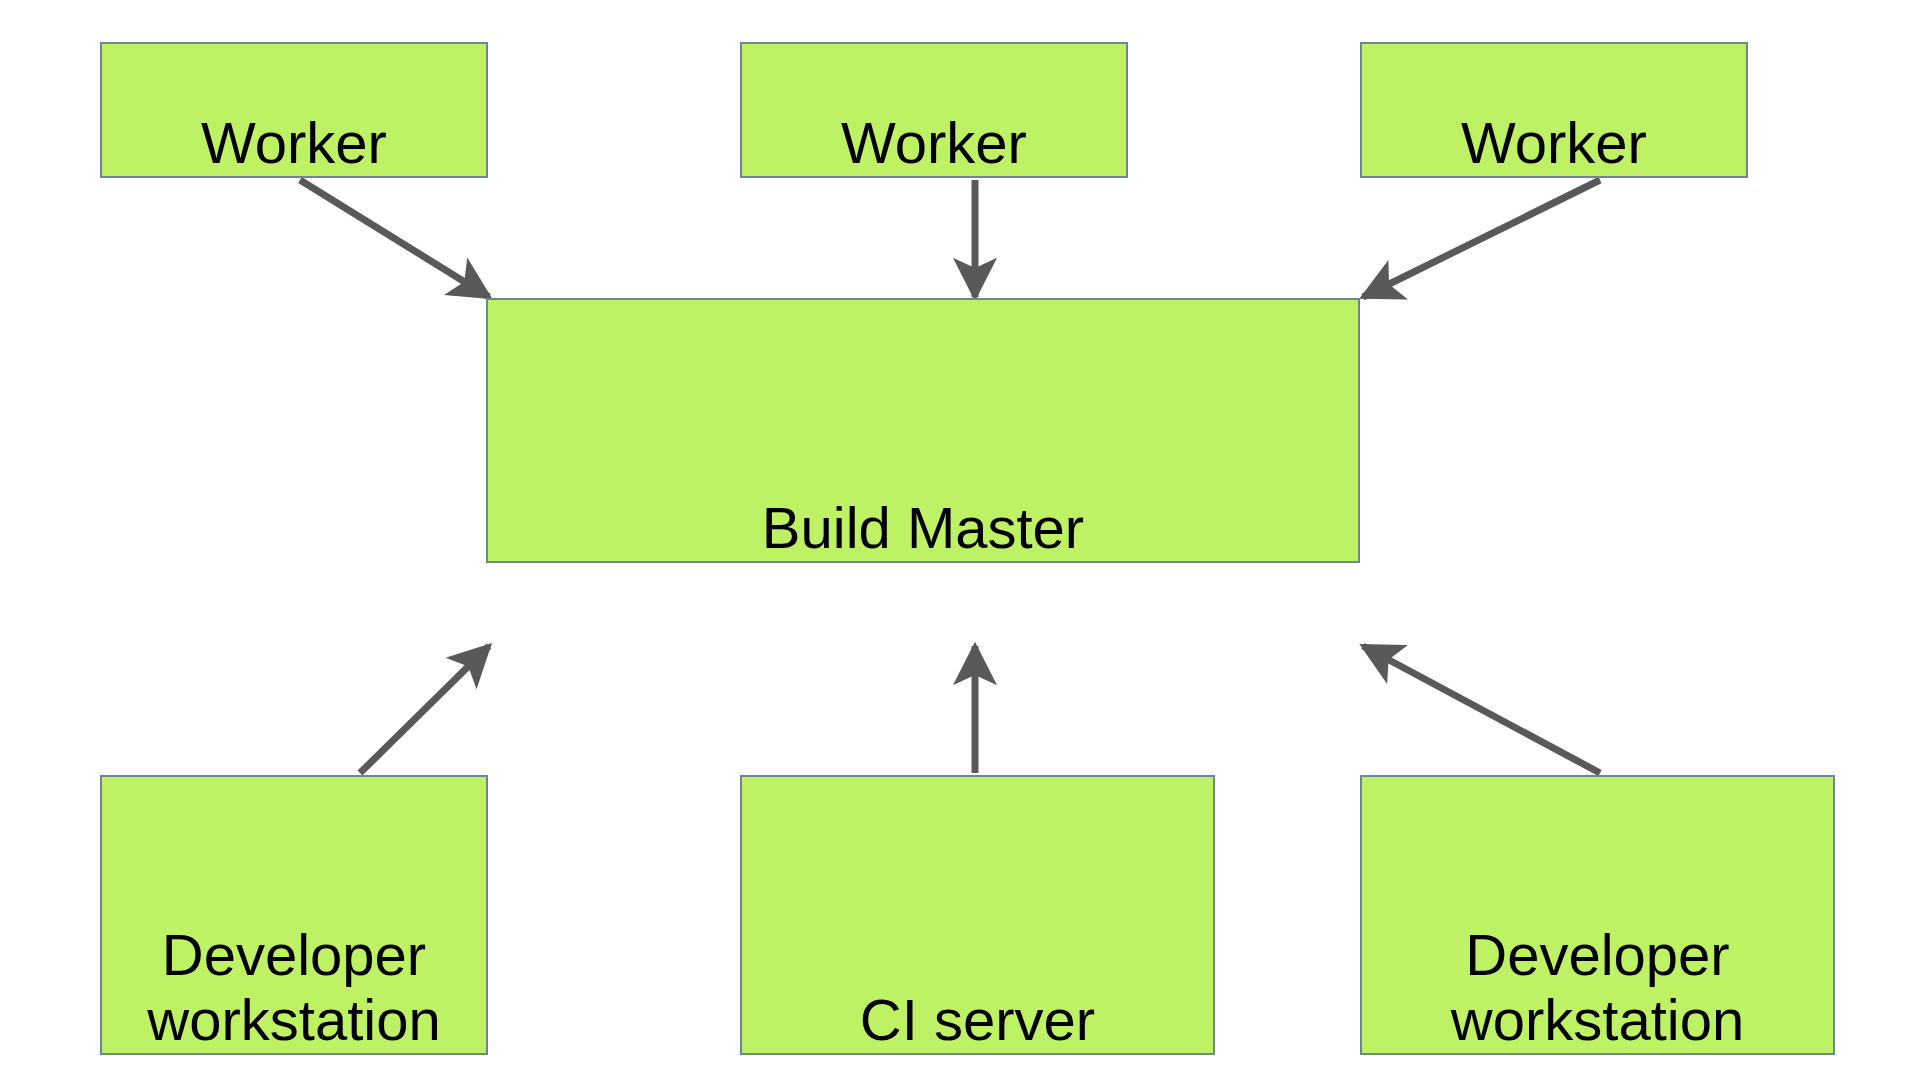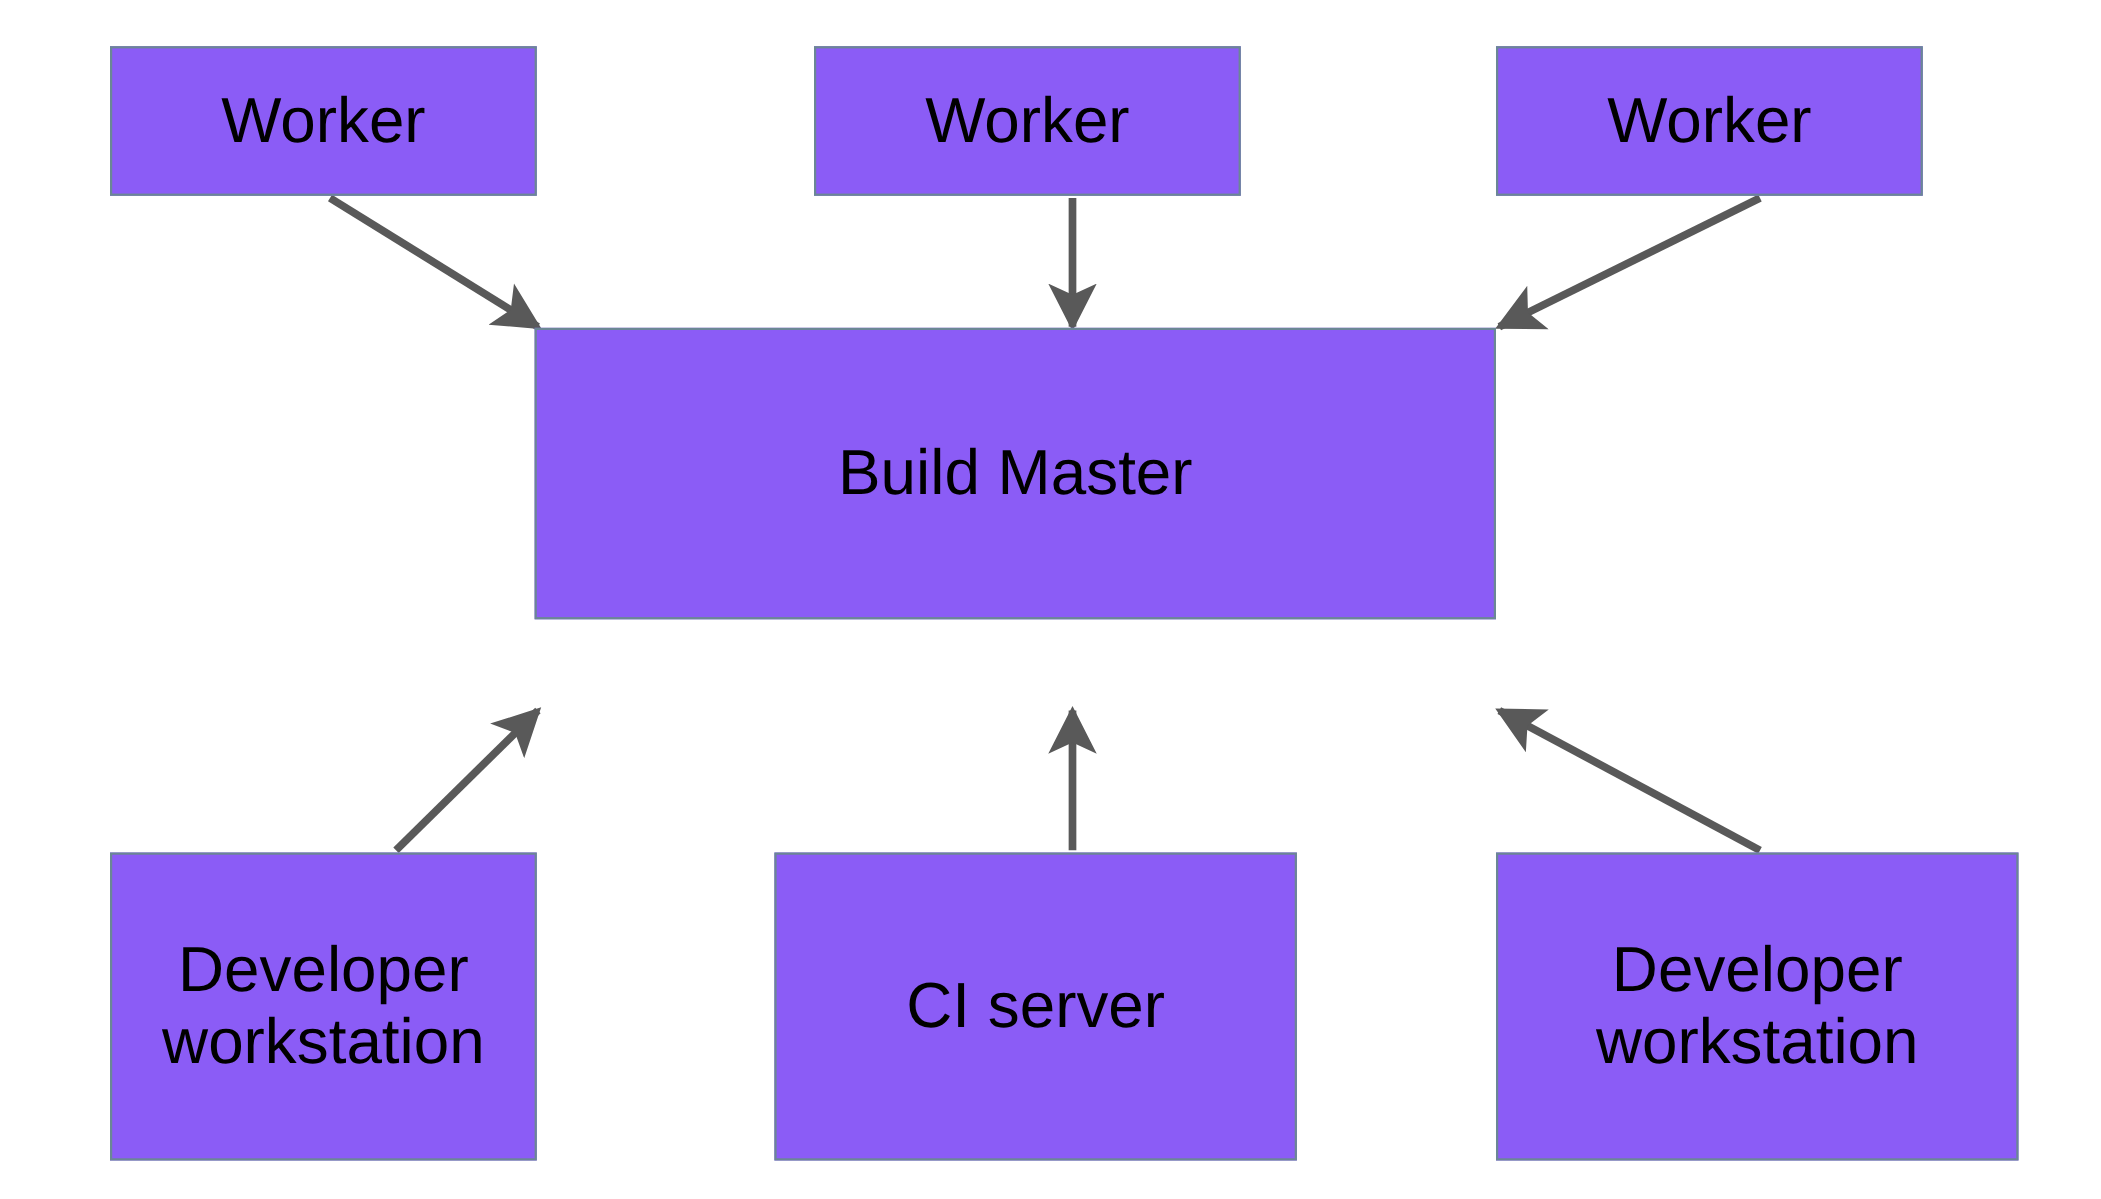--- a/index.html
+++ b/index.html
@@ -24,44 +24,44 @@
     position: absolute;
     left: 0;
     top: 0;
     width: 1910px;
     height: 1090px;
     pointer-events: none;
   }
   .node {
     position: absolute;
     box-sizing: border-box;
-    background: #8b5cf6;
+    background: #bef264;
     border: 2px solid #6B8795;
     display: flex;
-    align-items: center;
+    align-items: flex-end;
     justify-content: center;
     text-align: center;
     color: #000000;
     line-height: 1.12;
     z-index: 2;
   }
   .node-label {
     display: block;
     white-space: pre-line;
     padding: 0 8px;
   }
   
   #node-worker-1 { left: 100px; top: 42px;  width: 388px; height: 136px; font-size: 58px; }
   #node-worker-2 { left: 740px; top: 42px;  width: 388px; height: 136px; font-size: 58px; }
   #node-worker-3 { left: 1360px; top: 42px; width: 388px; height: 136px; font-size: 58px; }
 
   #node-build-master { left: 486px; top: 298px; width: 874px; height: 265px; font-size: 58px; }
 
   #node-dev-ws-left  { left: 100px;  top: 775px; width: 388px; height: 280px; font-size: 58px; }
-  #node-ci-server    { left: 704px;  top: 775px; width: 475px; height: 280px; font-size: 58px; }
+  #node-ci-server    { left: 740px;  top: 775px; width: 475px; height: 280px; font-size: 58px; }
   #node-dev-ws-right { left: 1360px; top: 775px; width: 475px; height: 280px; font-size: 58px; }
 </style>
 </head>
 <body>
 
 <div id="canvas">
 
   <svg id="edge-layer" width="1910" height="1090" viewBox="0 0 1910 1090" xmlns="http://www.w3.org/2000/svg">
     <defs>
       <marker id="arrowhead" markerWidth="7" markerHeight="7" refX="5.6" refY="3.5" orient="auto" markerUnits="strokeWidth">

